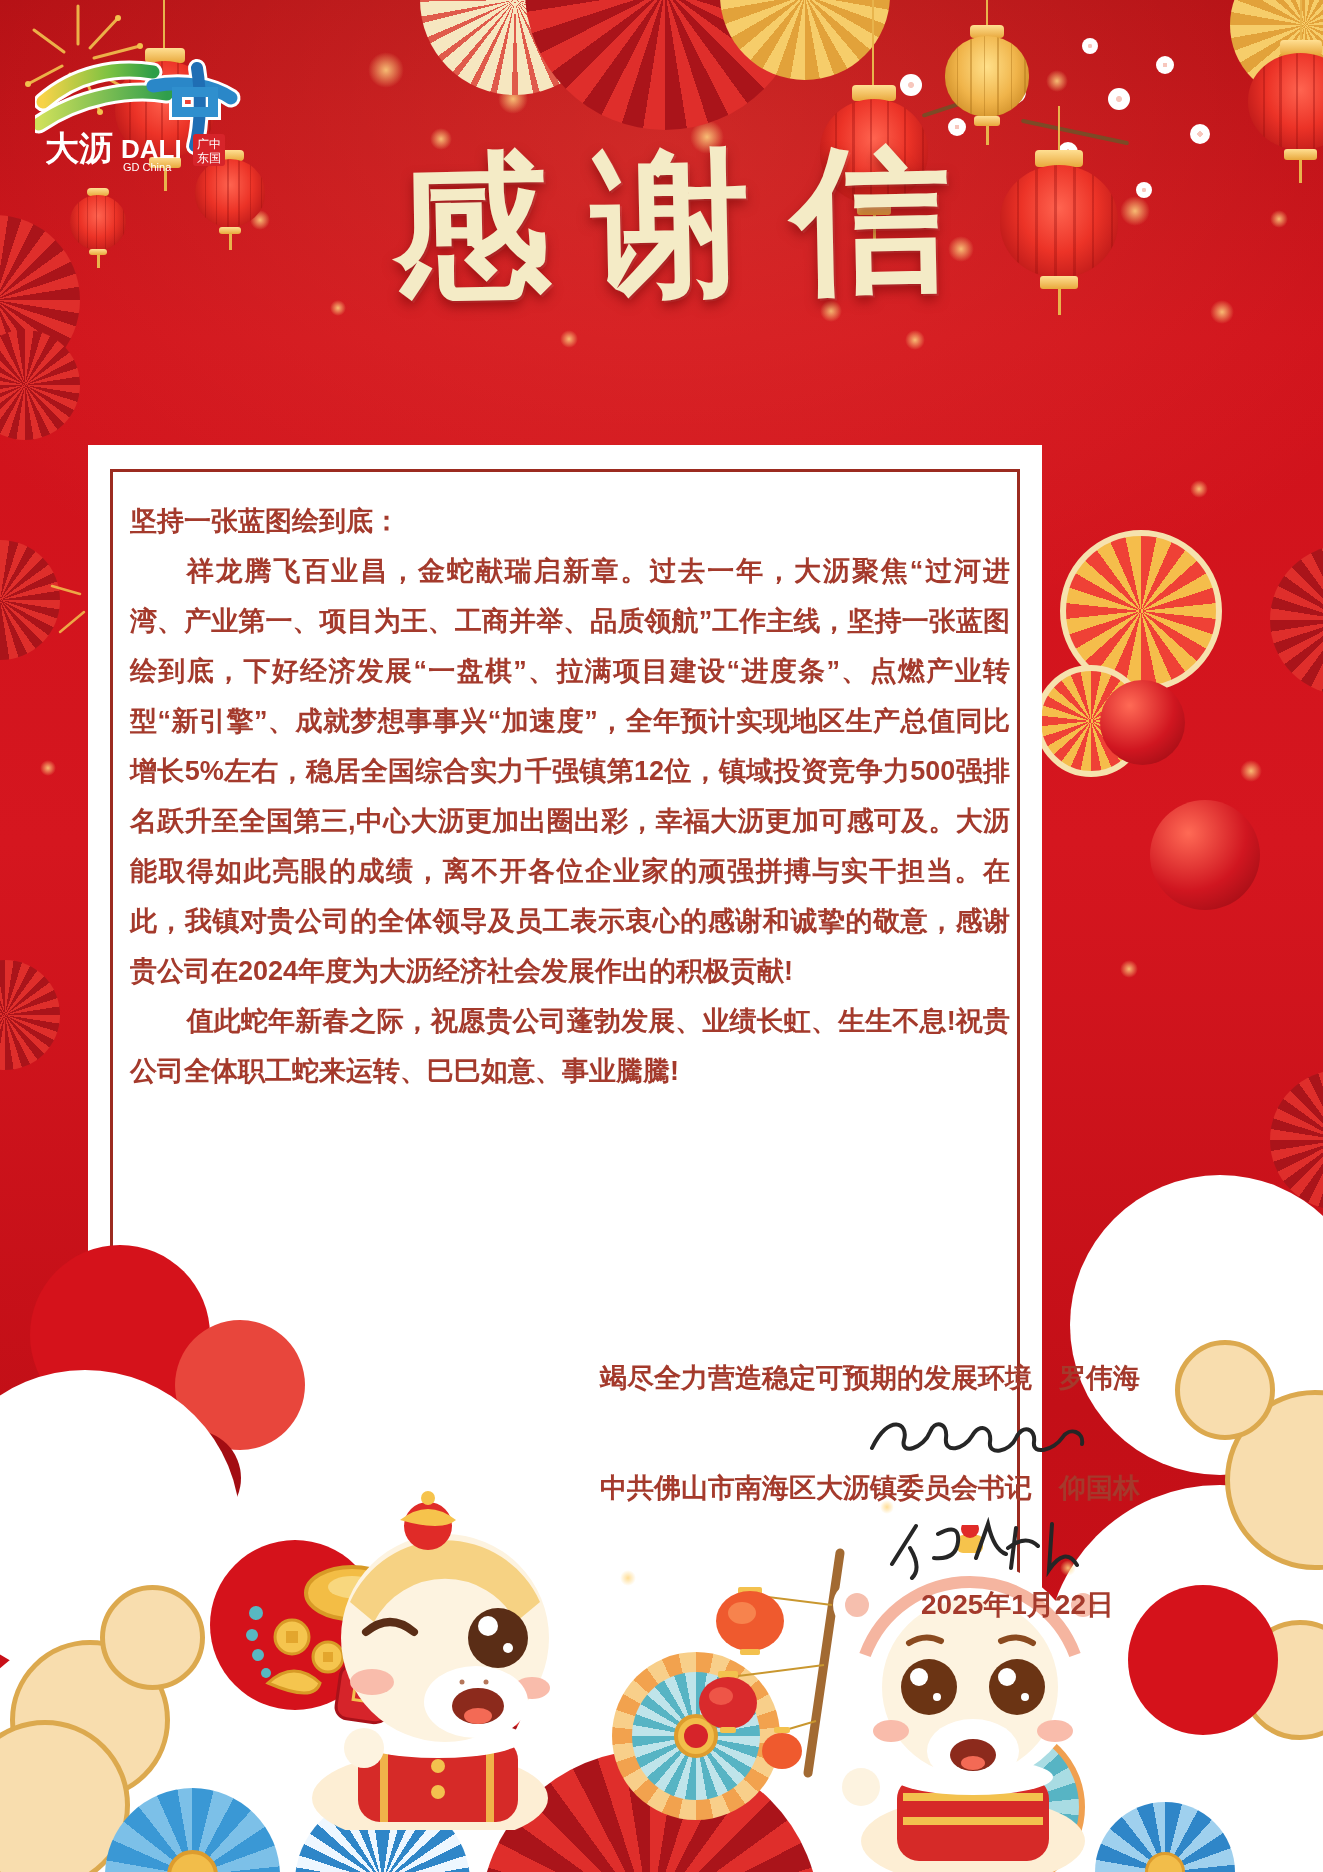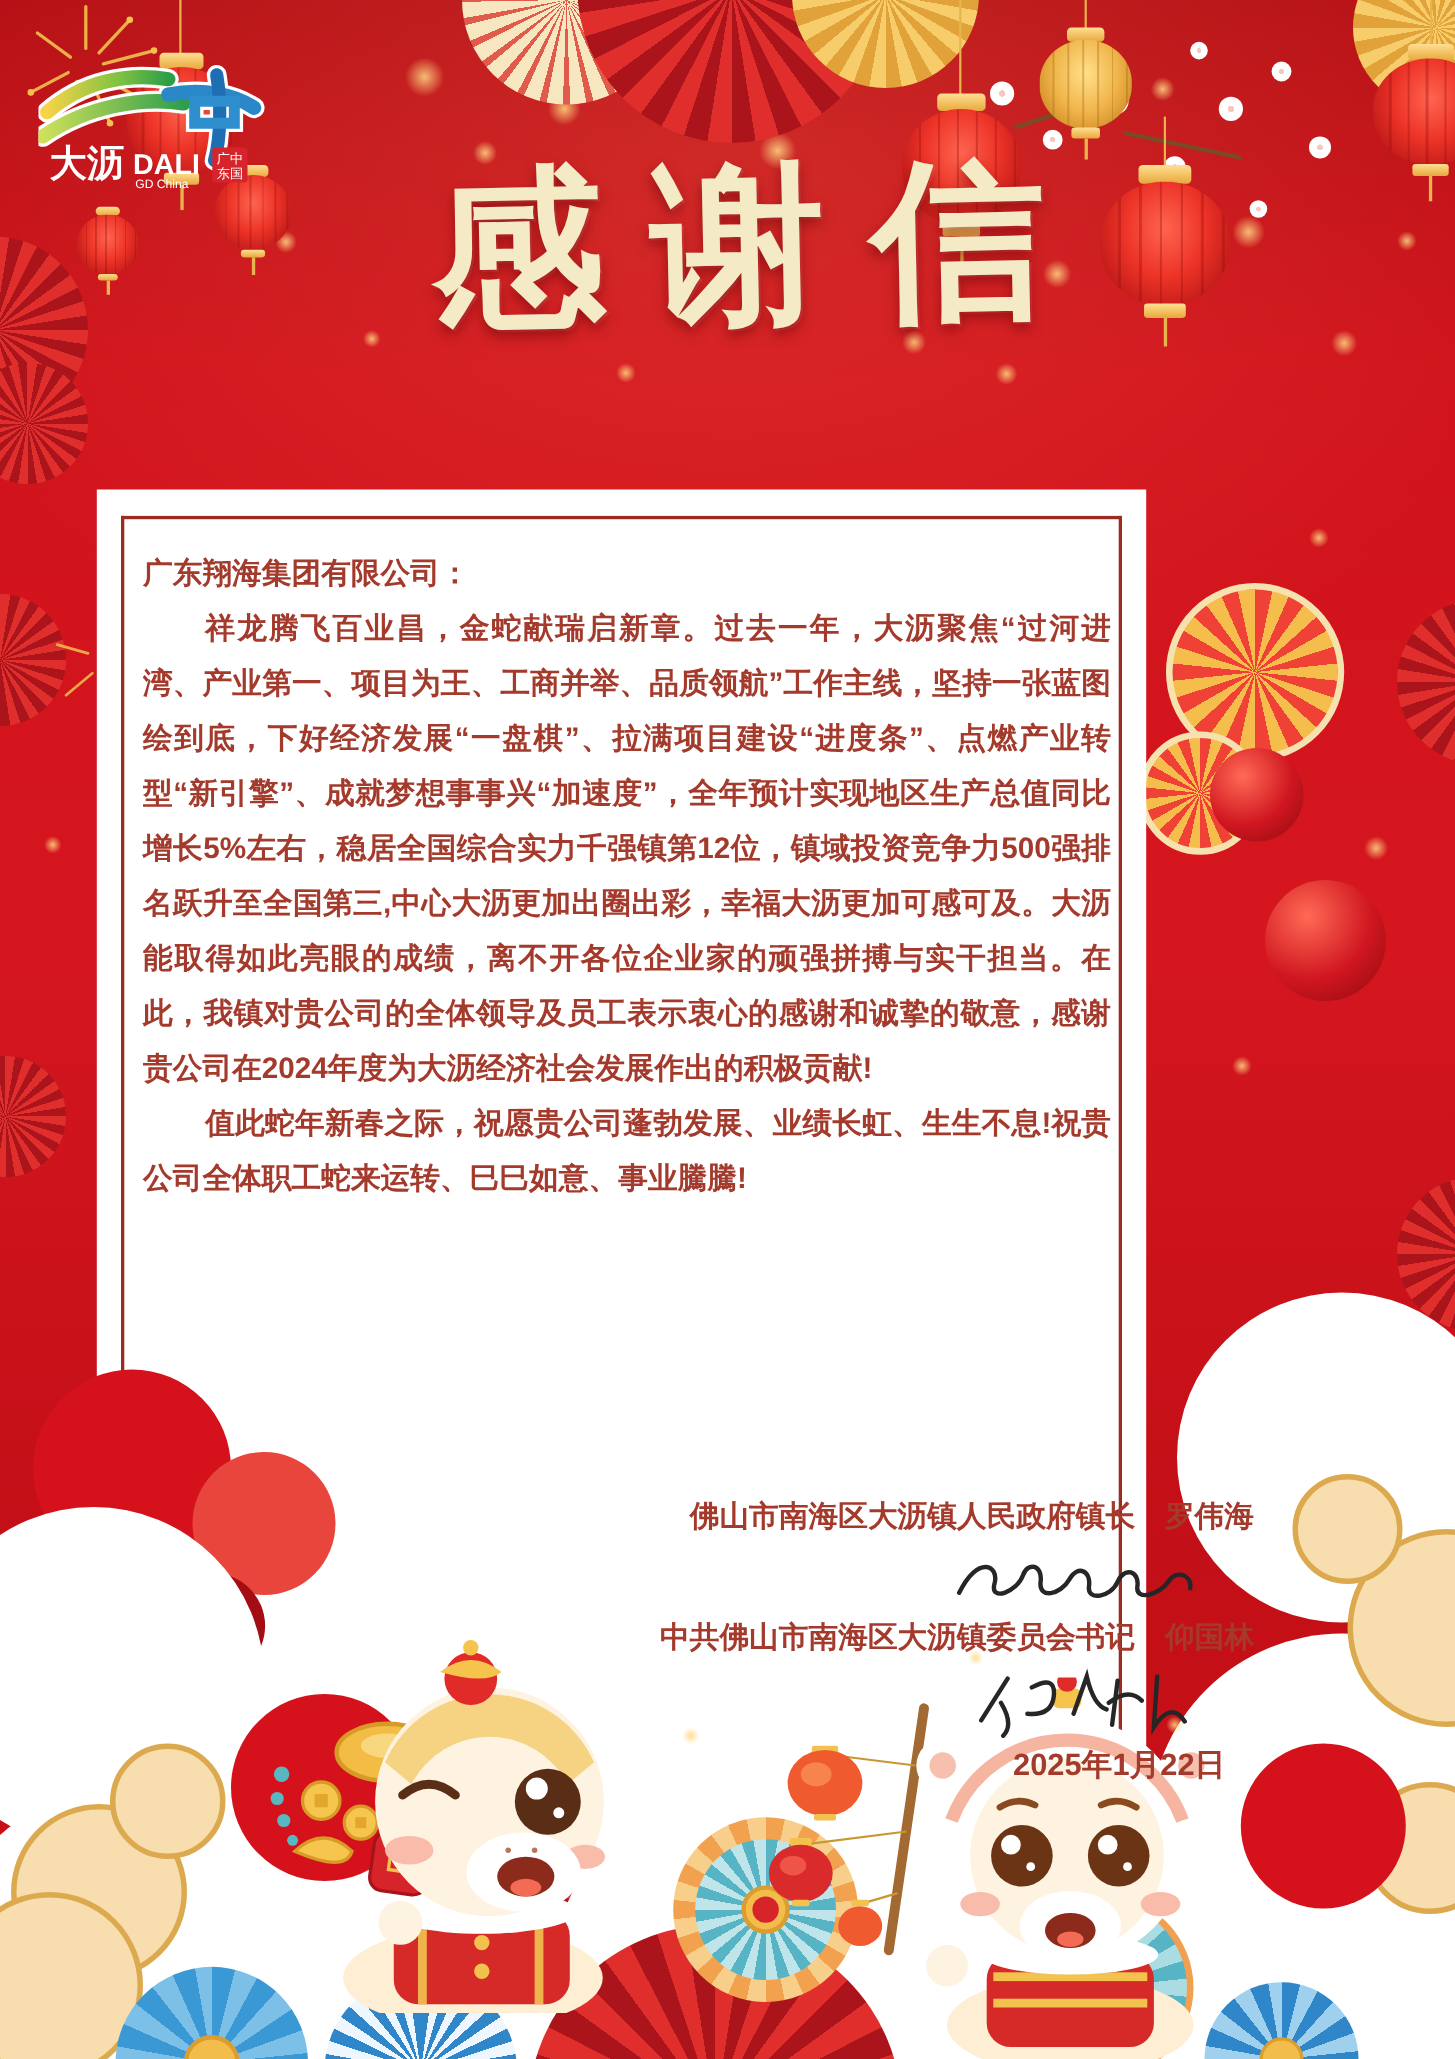--- a/index.html
+++ b/index.html
@@ -233,21 +233,21 @@
       <text x="162" y="98" font-size="12" fill="#ffffff">广中</text>
       <text x="162" y="112" font-size="12" fill="#ffffff">东国</text>
     </svg>
   </div>
 
   <h1 class="title">感谢信</h1>
 
   <div class="paper">
     <div class="paper-frame"></div>
     <div class="letter-body">
-      <p class="salutation">广东翔海集团有限公司：</p>
+      <p class="salutation">坚持一张蓝图绘到底：</p>
       <p class="para">祥龙腾飞百业昌，金蛇献瑞启新章。过去一年，大沥聚焦“过河进湾、产业第一、项目为王、工商并举、品质领航”工作主线，坚持一张蓝图绘到底，下好经济发展“一盘棋”、拉满项目建设“进度条”、点燃产业转型“新引擎”、成就梦想事事兴“加速度”，全年预计实现地区生产总值同比增长5%左右，稳居全国综合实力千强镇第12位，镇域投资竞争力500强排名跃升至全国第三,中心大沥更加出圈出彩，幸福大沥更加可感可及。大沥能取得如此亮眼的成绩，离不开各位企业家的顽强拼搏与实干担当。在此，我镇对贵公司的全体领导及员工表示衷心的感谢和诚挚的敬意，感谢贵公司在2024年度为大沥经济社会发展作出的积极贡献!</p>
       <p class="para">值此蛇年新春之际，祝愿贵公司蓬勃发展、业绩长虹、生生不息!祝贵公司全体职工蛇来运转、巳巳如意、事业騰騰!</p>
     </div>
   </div>
 
   <div class="bottom-decor">
 
     <div class="cloud redc" style="left:30px;top:1245px;width:180px;height:180px"></div>
     <div class="cloud redc2" style="left:175px;top:1320px;width:130px;height:130px"></div>
     <div class="cloud redc" style="left:-30px;top:1380px;width:160px;height:160px"></div>
@@ -387,21 +387,21 @@
       <ellipse cx="168" cy="230" rx="23" ry="16" fill="#8c2a1c"></ellipse>
       <ellipse cx="168" cy="238" rx="12" ry="7" fill="#f36a55"></ellipse>
       <circle cx="56" cy="262" r="19" fill="#fdf3e0"></circle>
     </svg>
     <span class="dot" style="left:620px;top:1570px;width:16px;height:16px"></span>
     <span class="dot" style="left:880px;top:1500px;width:14px;height:14px"></span>
     <span class="dot" style="left:1060px;top:1560px;width:16px;height:16px"></span>
   </div>
 
   <div class="sig-block">
-    <div class="sig-line">佛山市南海区大沥镇人民政府镇长　罗伟海</div>
+    <div class="sig-line">竭尽全力营造稳定可预期的发展环境　罗伟海</div>
     <svg class="sig-ink" style="margin-right:36px" width="240" height="70" viewBox="0 0 240 70">
       <path d="M8,50 C25,15 45,25 40,42 C36,58 60,50 66,34 C70,22 84,24 82,40 C80,56 100,52 108,38 C116,24 128,30 126,44 C124,58 146,54 152,40 C158,26 172,30 170,44 C168,58 190,52 198,40 C206,28 220,34 218,46" stroke="#262626" stroke-width="4" fill="none" stroke-linecap="round"></path>
     </svg>
     <div class="sig-line">中共佛山市南海区大沥镇委员会书记　仰国林</div>
     <svg class="sig-ink" style="margin-right:30px" width="230" height="72" viewBox="0 0 230 72">
       <path d="M12,56 L36,18 M30,40 q12,20 2,30 M58,26 q22,-12 20,8 q-2,18 -24,16 M96,50 l12,-34 q6,26 18,30 M136,20 l-5,40 M128,40 q18,-14 30,-2 M172,16 l-3,46 q16,-24 28,-5" stroke="#262626" stroke-width="4" fill="none" stroke-linecap="round"></path>
     </svg>
     <div class="sig-date">2025年1月22日</div>
   </div>
 

